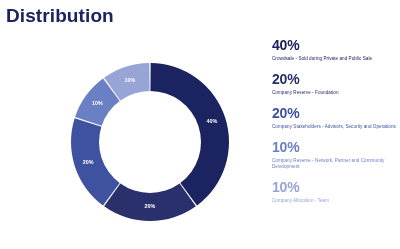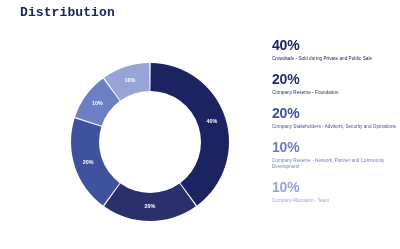--- a/index.html
+++ b/index.html
@@ -9,27 +9,26 @@
   body {
     width: 400px;
     height: 249px;
     background: #ffffff;
     font-family: "Liberation Sans", sans-serif;
     overflow: hidden;
     position: relative;
   }
   #page-title {
     position: absolute;
-    left: 20px;
+    left: 6px;
     top: 5px;
-    font-size: 13px;
+    font-size: 19px;
     font-weight: bold;
     color: #1b2360;
     letter-spacing: 0.1px;
-    font-family: Liberation Mono, monospace;
   }
 
   
   #chart-area {
     position: absolute;
     left: 71px;
     top: 63px;
     width: 158px;
     height: 158px;
   }

